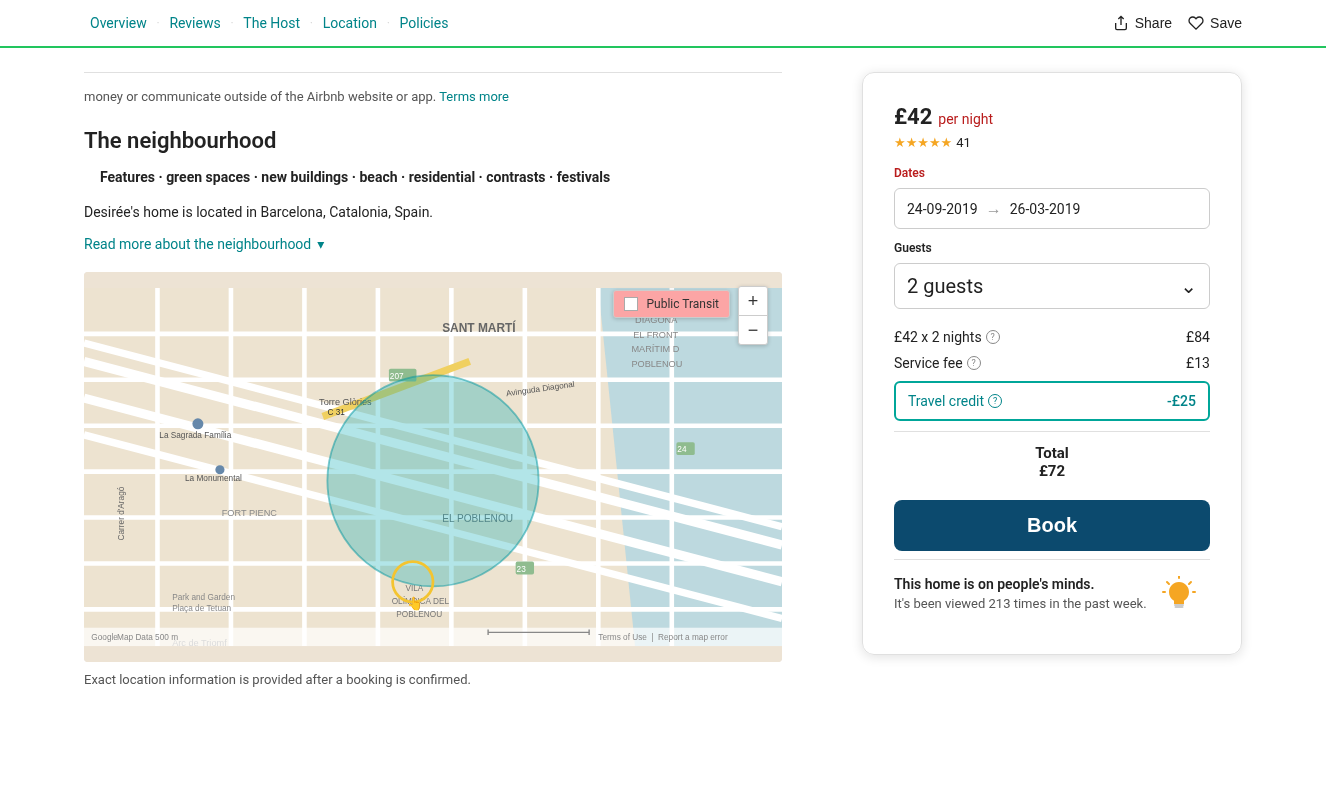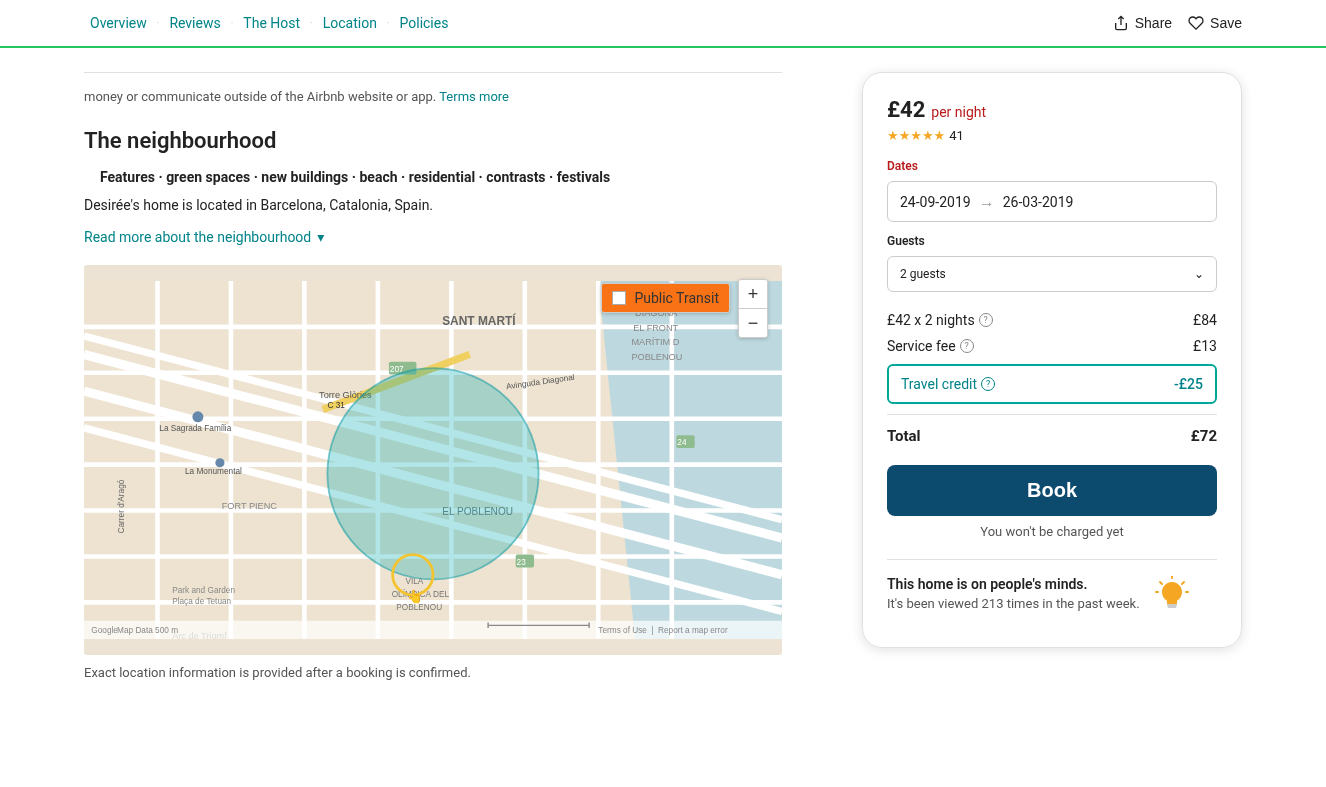--- a/index.html
+++ b/index.html
@@ -55,21 +55,21 @@
     }
     .warning-text a { color: #008489; text-decoration: none; }
 
     
     .section-title {
       font-size: 22px;
       font-weight: 600;
       margin-bottom: 16px;
       color: #222;
     }
-    .features-text { font-size: 14px; color: #222; margin-bottom: 12px; padding-left: 16px; }
+    .features-text { font-size: 14px; color: #222; margin-bottom: 19px; padding-left: 16px; }
     .features-text span { font-weight: 700; }
     .location-text { font-size: 14px; color: #222; margin-bottom: 16px; }
     .read-more-link {
       color: #008489;
       font-size: 14px;
       text-decoration: none;
       cursor: pointer;
       display: flex;
       align-items: flex-end;
       gap: 6px;
@@ -94,28 +94,28 @@
     }
 
     
     .map-svg { position: absolute; top: 0; left: 0; width: 100%; height: 100%; }
 
     
     .map-transit-btn {
       position: absolute;
       top: 18px;
       right: 52px;
-      background: #f97316;
+      background: #fca5a5;
       border: 1px solid #ccc;
       border-radius: 3px;
       display: flex;
       align-items: center;
       gap: 8px;
       padding: 6px 10px;
-      font-size: 14px;
+      font-size: 12px;
       color: #333;
       cursor: pointer;
       box-shadow: 0 1px 4px rgba(0,0,0,0.2);
     }
     .transit-checkbox {
       width: 14px; height: 14px;
       border: 1px solid #aaa;
       background: #fff;
       display: inline-block;
     }
@@ -141,22 +141,22 @@
 
     .exact-location-text {
       font-size: 13px;
       color: #555;
       margin-top: 10px;
     }
 
     
     .booking-card {
       border: 1px solid #e0e0e0;
-      border-radius: 20px;
-      padding: 24px;
+      border-radius: 12px;
+      padding: 31px;
       box-shadow: 0 2px 12px rgba(0,0,0,0.12);
       position: sticky;
       top: 64px;
     }
     .price-row {
       display: flex;
       align-items: baseline;
       gap: 6px;
       margin-bottom: 6px;
     }
@@ -204,21 +204,21 @@
       margin-bottom: 8px;
     }
     .guests-select {
       border: 1px solid #ccc;
       border-radius: 6px;
       display: flex;
       align-items: center;
       justify-content: space-between;
       padding: 10px 12px;
       margin-bottom: 20px;
-      font-size: 12px;
+      font-size: 20px;
       color: #222;
       cursor: pointer;
     }
 
     .cost-row {
       display: flex;
       justify-content: space-between;
       align-items: center;
       margin-bottom: 10px;
       font-size: 14px;
@@ -253,20 +253,21 @@
     .total-row {
       display: flex;
       justify-content: space-between;
       align-items: center;
       margin-bottom: 20px;
       font-size: 15px;
       font-weight: 700;
       color: #222;
       border-top: 1px solid #e0e0e0;
       padding-top: 12px;
+      flex-direction: column;
     }
 
     .book-btn {
       width: 100%;
       background: #0c4a6e;
       color: #fff;
       border: none;
       border-radius: 8px;
       padding: 14px;
       font-size: 20px;
@@ -524,21 +525,20 @@
       </div>
 
       
       <div class="total-row">
         <span>Total</span>
         <span>£72</span>
       </div>
 
       
       <button class="book-btn">Book</button>
-      <p class="no-charge-text">You won't be charged yet</p>
 
       
       <div class="minds-section">
         <div class="minds-text">
           <h4>This home is on people's minds.</h4>
           <p>It's been viewed 213 times in the past week.</p>
         </div>
         <div class="lightbulb-icon">
           <svg width="40" height="40" viewBox="0 0 40 40" fill="none" xmlns="http://www.w3.org/2000/svg">
             <circle cx="20" cy="16" r="10" fill="#f5a623" opacity="0.2"></circle>

